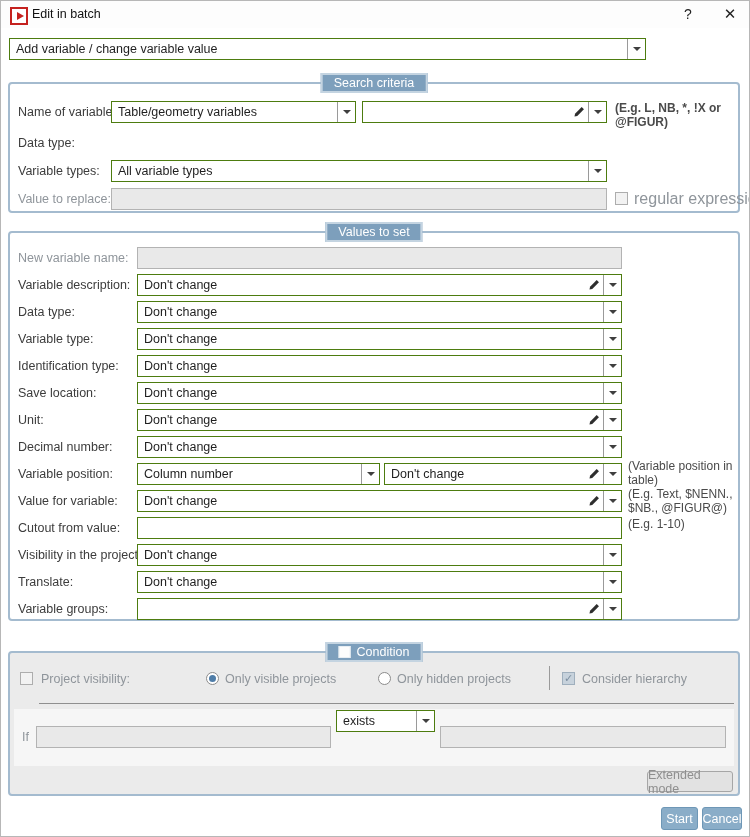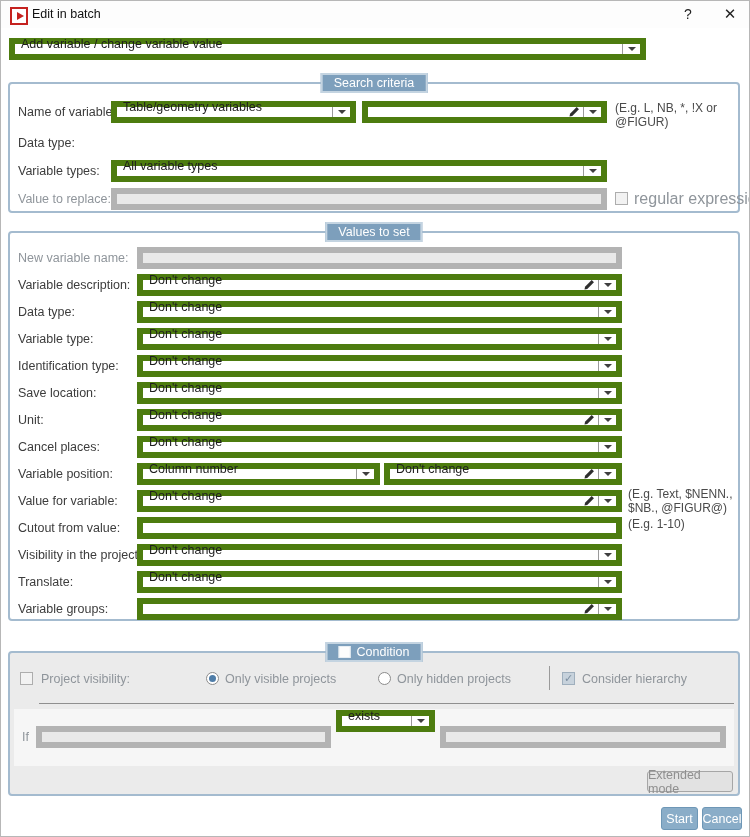--- a/index.html
+++ b/index.html
@@ -13,21 +13,21 @@
   .titlebar{position:absolute;left:0;top:0;right:0;height:27px;background:#fdfdfd;}
   .app-icon{position:absolute;left:9px;top:6px;width:14px;height:14px;border:2px solid #c5221f;background:#fff;display:flex;align-items:center;justify-content:center;}
   .app-icon .flag{width:0;height:0;border-left:7px solid #c5221f;border-top:4px solid transparent;border-bottom:4px solid transparent;margin-left:2px;}
   .win-title{position:absolute;left:31px;top:6px;color:#111;font-size:12.5px;}
   .win-btn{position:absolute;top:3px;width:22px;height:20px;display:flex;align-items:center;justify-content:center;color:#222;font-size:14px;cursor:default;}
   .win-help{left:676px;}
   .win-close{left:718px;font-size:15px;}
   
   .lbl{position:absolute;line-height:22px;white-space:nowrap;color:#3c3c3c;}
   .lbl.dis{color:#8f959b;}
-  .combo,.tinput{position:absolute;height:22px;box-sizing:border-box;background:#fff;border:6px solid #4d7c0f;display:flex;align-items:flex-end;}
+  .combo,.tinput{position:absolute;height:22px;box-sizing:border-box;background:#fff;border:1px solid #4d7c0f;display:flex;align-items:center;}
   .combo-text{flex:1;padding:0 6px;color:#1f1f1f;white-space:nowrap;overflow:hidden;line-height:20px;}
   .combo-arrow{width:17px;align-self:stretch;border-left:1px solid #9a9a9a;display:flex;align-items:center;justify-content:center;background:#fff;}
   .tri{width:0;height:0;border-left:4px solid transparent;border-right:4px solid transparent;border-top:4px solid #3f3f3f;}
   .pencil{width:18px;align-self:stretch;display:flex;align-items:center;justify-content:center;}
   .tinput{padding:0 6px;}
   .tinput.dis,.combo.dis{background:#e9e9e9;border-color:#b3b3b3;}
   .cb{position:absolute;width:13px;height:13px;box-sizing:border-box;border:1px solid #8c8c8c;background:#fff;}
   .cb.dis{border-color:#adadad;background:#f2f2f2;}
   .cb.checked-dis{background:#c7d2dc;border-color:#9fafbd;color:#7d8fa0;font-size:11px;line-height:11px;text-align:center;}
   .radio{position:absolute;width:13px;height:13px;box-sizing:border-box;border:1px solid #8c8c8c;border-radius:50%;background:#fff;}
@@ -83,21 +83,21 @@
       <span class="combo-text"></span>
       <span class="pencil">
           <svg width="12" height="12" viewBox="0 0 16 16">
             <path d="M11.6 1.4l3 3-8.9 8.9-3.7 0.7 0.7-3.7z" fill="#2e2e2e"></path>
           </svg>
         </span>
       <span class="combo-arrow">
           <i class="tri"></i>
         </span>
     </div>
-    <span class="hint" style="left:605px;top:17px;">(E.g. L, NB, *, !X or @FIGUR)</span>
+    <span class="hint" style="left:605px;top:17px;font-weight:bold;">(E.g. L, NB, *, !X or @FIGUR)</span>
 
     <span class="lbl" style="left:8px;top:48px;">Data type:</span>
 
     <span class="lbl" style="left:8px;top:76px;">Variable types:</span>
     <div class="combo" style="left:101px;top:76px;width:496px;">
       <span class="combo-text">All variable types</span>
       <span class="combo-arrow">
           <i class="tri"></i>
         </span>
     </div>
@@ -171,21 +171,21 @@
       <span class="pencil">
           <svg width="12" height="12" viewBox="0 0 16 16">
             <path d="M11.6 1.4l3 3-8.9 8.9-3.7 0.7 0.7-3.7z" fill="#2e2e2e"></path>
           </svg>
         </span>
       <span class="combo-arrow">
           <i class="tri"></i>
         </span>
     </div>
 
-    <span class="lbl" style="left:8px;top:203px;">Cancel places:</span>
+    <span class="lbl" style="left:8px;top:203px;">Decimal number:</span>
     <div class="combo" style="left:127px;top:203px;width:485px;">
       <span class="combo-text">Don't change</span>
       <span class="combo-arrow">
           <i class="tri"></i>
         </span>
     </div>
 
     <span class="lbl" style="left:8px;top:230px;">Variable position:</span>
     <div class="combo" style="left:127px;top:230px;width:243px;">
       <span class="combo-text">Column number</span>
@@ -197,20 +197,21 @@
       <span class="combo-text">Don't change</span>
       <span class="pencil">
           <svg width="12" height="12" viewBox="0 0 16 16">
             <path d="M11.6 1.4l3 3-8.9 8.9-3.7 0.7 0.7-3.7z" fill="#2e2e2e"></path>
           </svg>
         </span>
       <span class="combo-arrow">
           <i class="tri"></i>
         </span>
     </div>
+    <span class="hint" style="left:618px;top:226px;">(Variable position in table)</span>
 
     <span class="lbl" style="left:8px;top:257px;">Value for variable:</span>
     <div class="combo" style="left:127px;top:257px;width:485px;">
       <span class="combo-text">Don't change</span>
       <span class="pencil">
           <svg width="12" height="12" viewBox="0 0 16 16">
             <path d="M11.6 1.4l3 3-8.9 8.9-3.7 0.7 0.7-3.7z" fill="#2e2e2e"></path>
           </svg>
         </span>
       <span class="combo-arrow">

